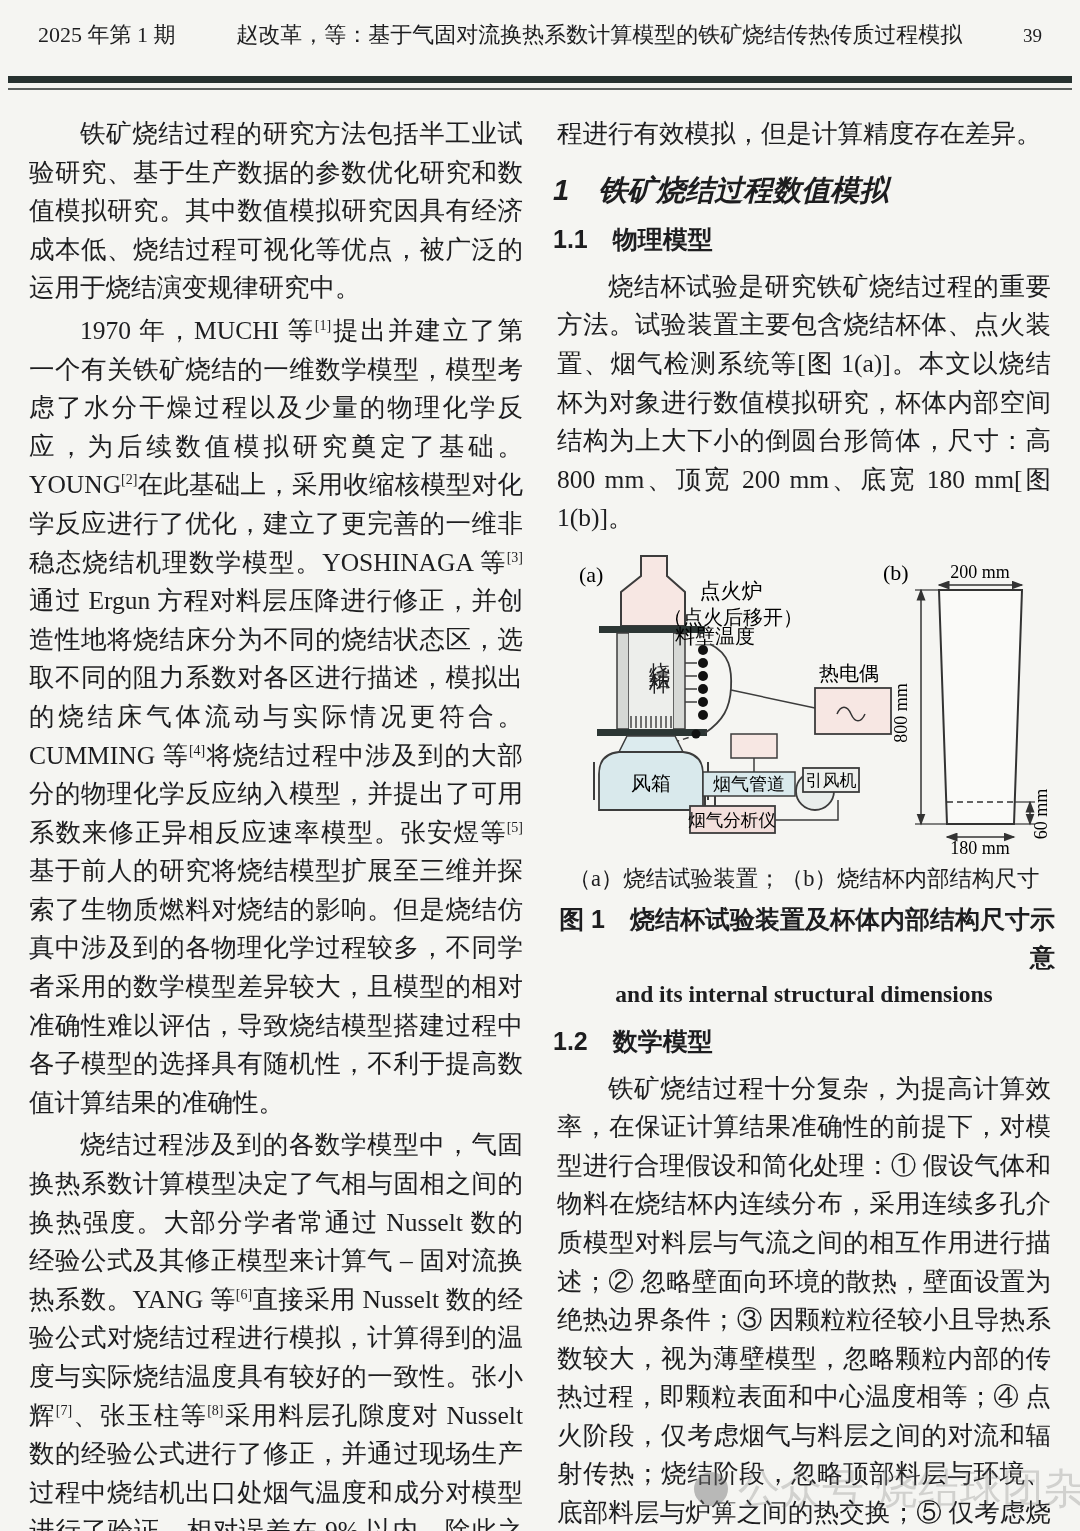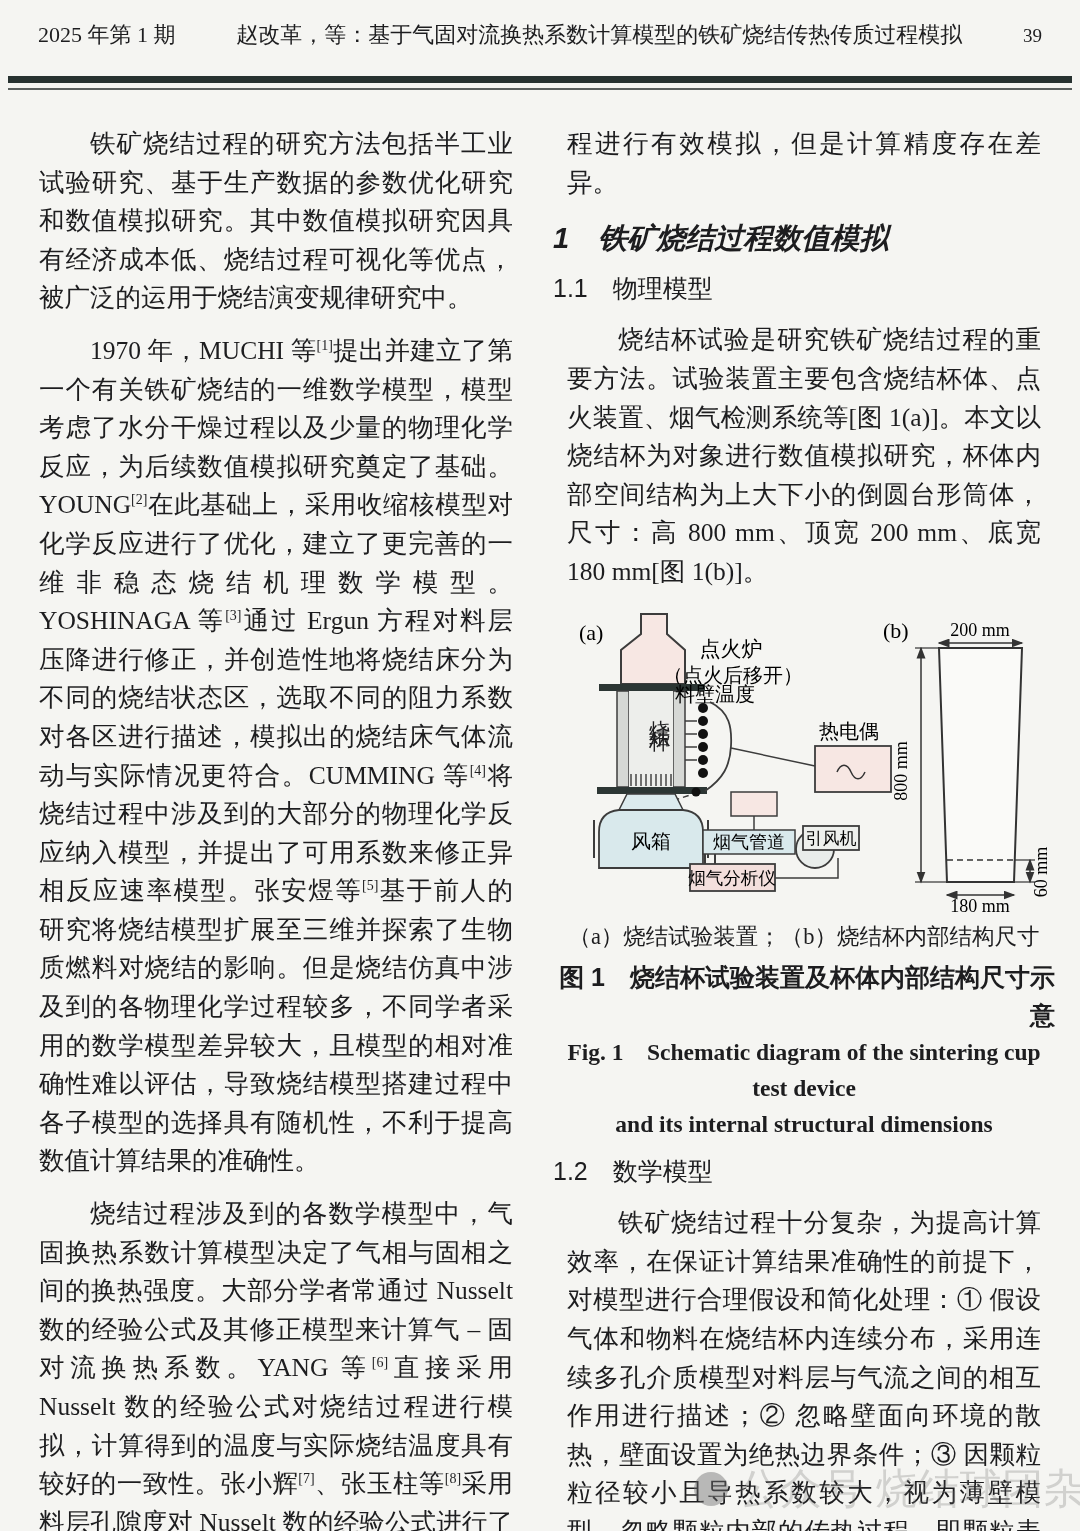--- a/index.html
+++ b/index.html
@@ -14,26 +14,26 @@
     padding:20px 38px 26px 38px;font-size:22px;
   }
   .page-header .running-title{flex:1;text-align:center;padding:0 20px;}
   .page-header .pageno{font-size:19px;}
   .rules{margin:0 8px;}
   .rule-thick{height:7px;background:#273230;}
   .rule-thin{height:2px;background:#5a5f5d;margin-top:5px;}
   
   .columns{display:flex;gap:26px;padding:21px 25px 0 25px;}
   .col{width:502px;font-size:25.5px;line-height:38.6px;text-align:justify;text-justify:inter-ideograph;}
-  p.body-p{margin:14px;}
+  p.body-p{margin:4px;}
   p.indent{text-indent:2em;}
   sup.cite{font-size:14px;vertical-align:super;line-height:0;}
   
   h2.sec{font-family:"Liberation Sans","DejaVu Sans",sans-serif;font-size:29px;font-weight:bold;margin:17px 0 11px 0;text-align:left;text-indent:0;font-style:italic;}
-  h3.subsec{font-family:"Liberation Sans","DejaVu Sans",sans-serif;font-size:25px;font-weight:normal;margin:10px 0 9px 0;text-align:left;text-indent:0;}
+  h3.subsec{font-family:"Liberation Sans","DejaVu Sans",sans-serif;font-size:25px;font-weight:bold;margin:10px 0 9px 0;text-align:left;text-indent:0;}
   
   .figure-wrap{position:relative;width:502px;height:308px;margin:10px 0 0 0;}
   .figure-wrap svg{display:block;font-family:inherit;}
   .fig-cup-label{
     position:absolute;left:87px;top:97px;
     writing-mode:vertical-rl;text-orientation:upright;
     font-size:21px;letter-spacing:6px;color:#1d1d1f;
   }
   .caption-sub{text-align:center;font-size:22.5px;line-height:34px;margin:6px 0 4px 0;text-indent:0;}
   .caption-zh{text-align:right;font-size:25px;line-height:38px;font-weight:bold;
@@ -182,21 +182,20 @@
 
         <line x1="394" y1="289" x2="461" y2="289" stroke="#333" stroke-width="1.5" marker-start="url(#as)" marker-end="url(#ae)"></line>
         <text x="427" y="306" font-size="18" text-anchor="middle">180 mm</text>
       </svg>
 
       <div class="fig-cup-label">烧结杯</div>
     </div>
 
     <p class="caption-sub">（a）烧结试验装置；（b）烧结杯内部结构尺寸</p>
     <p class="caption-zh">图 1　烧结杯试验装置及杯体内部结构尺寸示意</p>
-    <p class="caption-en">Fig. 1　Schematic diagram of the sintering cup test device</p>
     <p class="caption-en">and its internal structural dimensions</p>
 
     <h3 class="subsec">1.2　数学模型</h3>
     <p class="body-p indent">铁矿烧结过程十分复杂，为提高计算效率，在保证计算结果准确性的前提下，对模型进行合理假设和简化处理：① 假设气体和物料在烧结杯内连续分布，采用连续多孔介质模型对料层与气流之间的相互作用进行描述；② 忽略壁面向环境的散热，壁面设置为绝热边界条件；③ 因颗粒粒径较小且导热系数较大，视为薄壁模型，忽略颗粒内部的传热过程，即颗粒表面和中心温度相等；④ 点火阶段，仅考虑烟气与料层之间的对流和辐射传热；烧结阶段，忽略顶部料层与环境、底部料层与炉箅之间的热交换；⑤ 仅考虑烧结过程中涉及的主要物理化学反应，包括焦炭燃烧、碳酸</p>
   </div>
 </div>
 
 <div class="watermark">
   <span class="wm-ball"></span>
   <span class="wm-text">公众号  烧结球团杂志</span>

